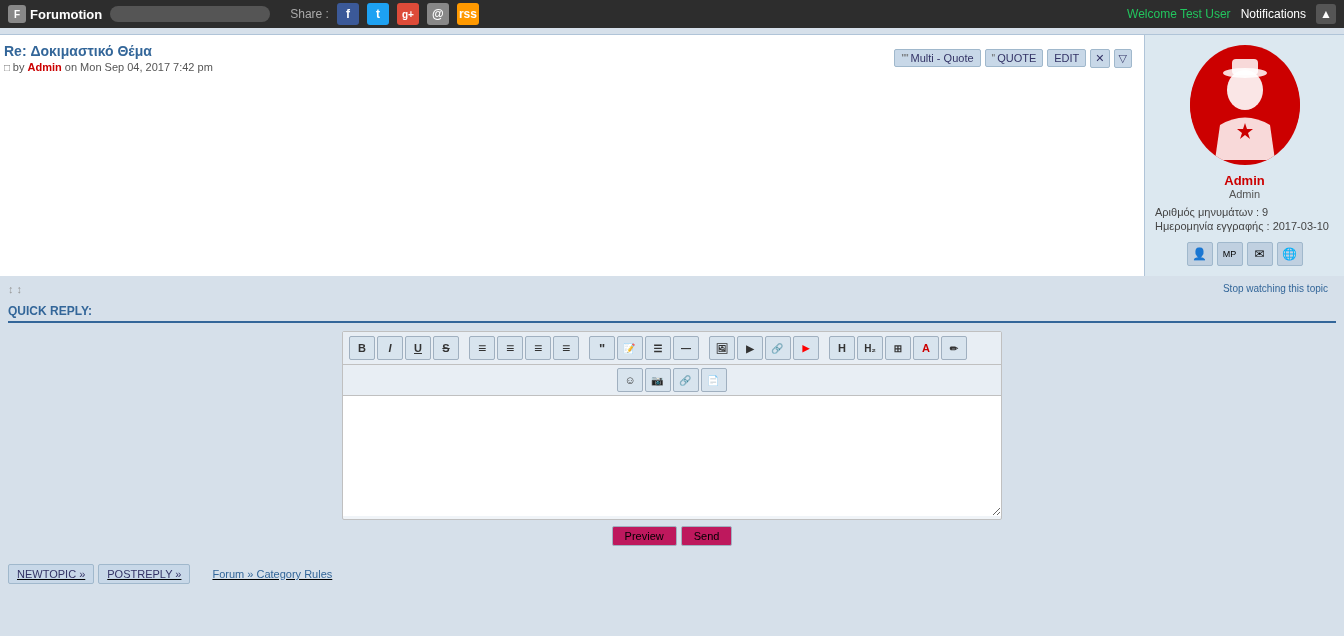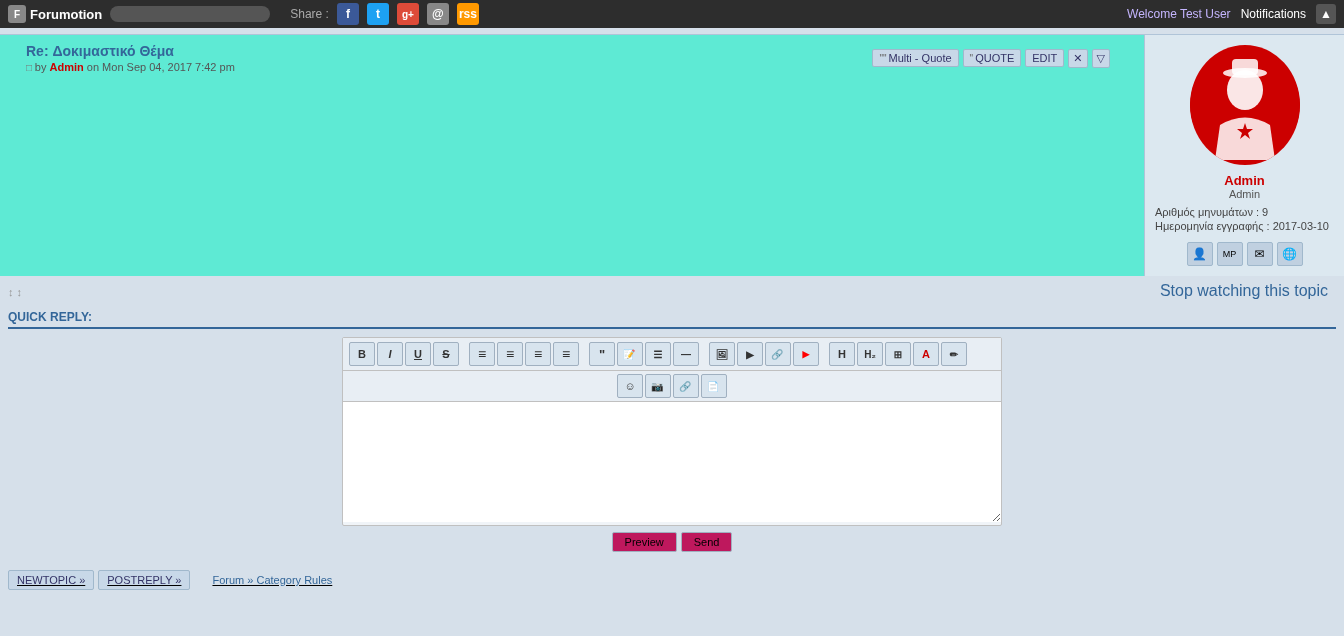--- a/index.html
+++ b/index.html
@@ -55,21 +55,21 @@
     .si-tw { background: #1da1f2; }
     .si-gp { background: #dd4b39; }
     .si-em { background: #888; }
     .si-rss { background: #f90; }
 
     .topbar-right {
       margin-left: auto;
       display: flex; align-items: center; gap: 10px;
       color: #ccc; font-size: 12px;
     }
-    .topbar-right .welcome { color: #c4b5fd; }
+    .topbar-right .welcome { color: #22c55e; }
     .topbar-right .notifications-link { color: #fff; text-decoration: none; }
     .topbar-right .up-arrow {
       width: 20px; height: 20px;
       background: #555;
       display: inline-flex; align-items: center; justify-content: center;
       color: #fff; font-size: 12px; border-radius: 3px;
     }
 
     
     #main {
@@ -80,22 +80,22 @@
     
     .post-container {
       display: flex;
       background: #dce8f0;
       margin: 2px 0;
       border-top: 1px solid #b0c4d8;
     }
 
     .post-content {
       flex: 1;
-      padding: 8px 26px;
-      background: #5eead4;
+      padding: 8px 4px;
+      background: #ffffff;
     }
 
     .post-title {
       color: #336699;
       font-size: 14px;
       font-weight: bold;
       text-decoration: none;
     }
     .post-meta {
       font-size: 11px;
@@ -193,21 +193,21 @@
       color: #777;
     }
     .arrows { color: #999; font-size: 11px; }
 
     
     .watch-topic {
       text-align: right;
       padding: 2px 8px 4px;
     }
     .watch-topic a {
-      font-size: 16px;
+      font-size: 10px;
       color: #336699;
       text-decoration: none;
     }
 
     
     .quick-reply-section {
       padding: 4px 8px 8px;
     }
     .quick-reply-label {
       color: #336699;

